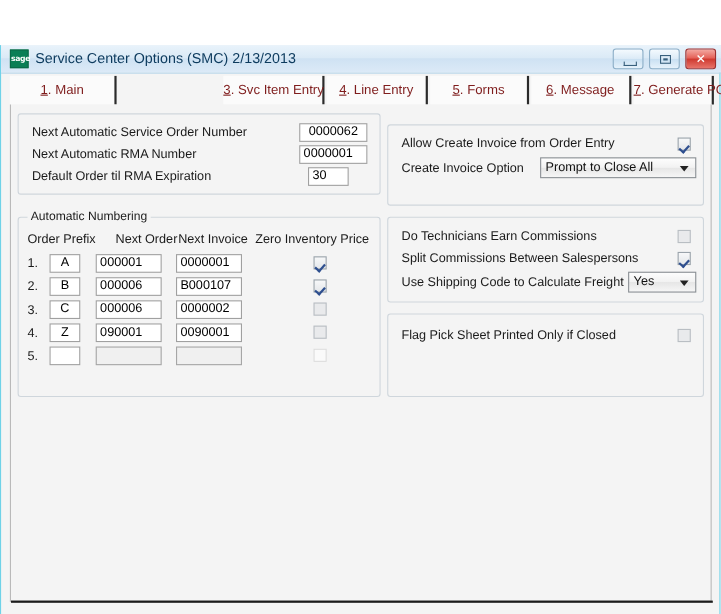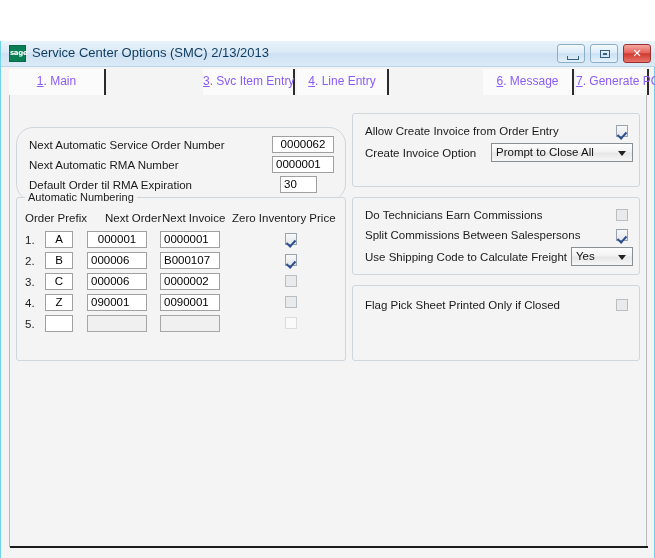--- a/index.html
+++ b/index.html
@@ -72,21 +72,21 @@
   }
 
   
   .tabstrip{
     position:absolute;left:8px;top:28px;width:640px;height:26px;
   }
   .tab{
     position:absolute;top:0;height:26px;box-sizing:border-box;
     text-align:center;
     font-size:12px;
-    color:#8b5cf6;
+    color:#7f1d1d;
     background:#fbfbfb;
     border-right:2px solid #2b2b2b;
     line-height:25px;
     white-space:nowrap;
     font-family:"Liberation Sans",sans-serif;
   }
   .tab .u{text-decoration:underline;}
   .tab.active{
     background:#f4f4f4;
     border-right:2px solid #2b2b2b;
@@ -218,47 +218,48 @@
       <span class="wbtn"><span class="min-box"></span></span>
       <span class="wbtn"><span class="max-box"></span></span>
       <span class="wbtn close"><span class="glyph">✕</span></span>
     </div>
   </div>
 
   <div class="tabstrip">
     <div class="tab" style="left:0px;width:97px;"><span class="u">1</span><span>. Main</span></div>
     <div class="tab" style="left:194px;width:92px;"><span class="u">3</span><span>. Svc Item Entry</span></div>
     <div class="tab" style="left:288px;width:92px;"><span class="u">4</span><span>. Line Entry</span></div>
+    <div class="tab" style="left:382px;width:90px;"><span class="u">5</span><span>. Forms</span></div>
     <div class="tab" style="left:474px;width:91px;"><span class="u">6</span><span>. Message</span></div>
     <div class="tab" style="left:567px;width:73px;"><span class="u">7</span><span>. Generate PO</span></div>
   </div>
 
   <div class="content">
 
-    <div class="gbox" style="left:6px;top:32px;width:330px;height:74px;border-radius:17px;">
+    <div class="gbox" style="left:6px;top:8px;width:330px;height:74px;">
       <div class="lbl" style="left:12px;top:11px;">Next Automatic Service Order Number</div>
       <div class="lbl" style="left:12px;top:31px;">Next Automatic RMA Number</div>
       <div class="lbl" style="left:12px;top:51px;">Default Order til RMA Expiration</div>
 
       <div class="tbox" style="left:255px;top:8px;width:62px;text-align:center;">0000062</div>
       <div class="tbox" style="left:255px;top:28px;width:62px;">0000001</div>
       <div class="tbox right" style="left:263px;top:48px;width:37px;">30</div>
     </div>
 
     <div class="gbox" style="left:6px;top:102px;width:330px;height:164px;">
       <div class="gbox-title" style="left:8px;top:-7px;">Automatic Numbering</div>
 
       <div class="lbl" style="left:8px;top:14px;">Order Prefix</div>
       <div class="lbl" style="left:88px;top:14px;">Next Order</div>
       <div class="lbl" style="left:145px;top:14px;">Next Invoice</div>
       <div class="lbl" style="left:215px;top:14px;">Zero Inventory Price</div>
 
       <div class="lbl" style="left:8px;top:36px;">1.</div>
       <div class="tbox center" style="left:28px;top:33px;width:28px;">A</div>
-      <div class="tbox" style="left:70px;top:33px;width:60px;text-align:center;">000001</div>
+      <div class="tbox" style="left:70px;top:33px;width:60px;">000001</div>
       <div class="tbox" style="left:143px;top:33px;width:60px;">0000001</div>
       <div class="cbx checked" style="left:268px;top:35px;"></div>
 
       <div class="lbl" style="left:8px;top:57px;">2.</div>
       <div class="tbox center" style="left:28px;top:54px;width:28px;">B</div>
       <div class="tbox" style="left:70px;top:54px;width:60px;">000006</div>
       <div class="tbox" style="left:143px;top:54px;width:60px;">B000107</div>
       <div class="cbx checked" style="left:268px;top:56px;"></div>
 
       <div class="lbl" style="left:8px;top:78px;">3.</div>

